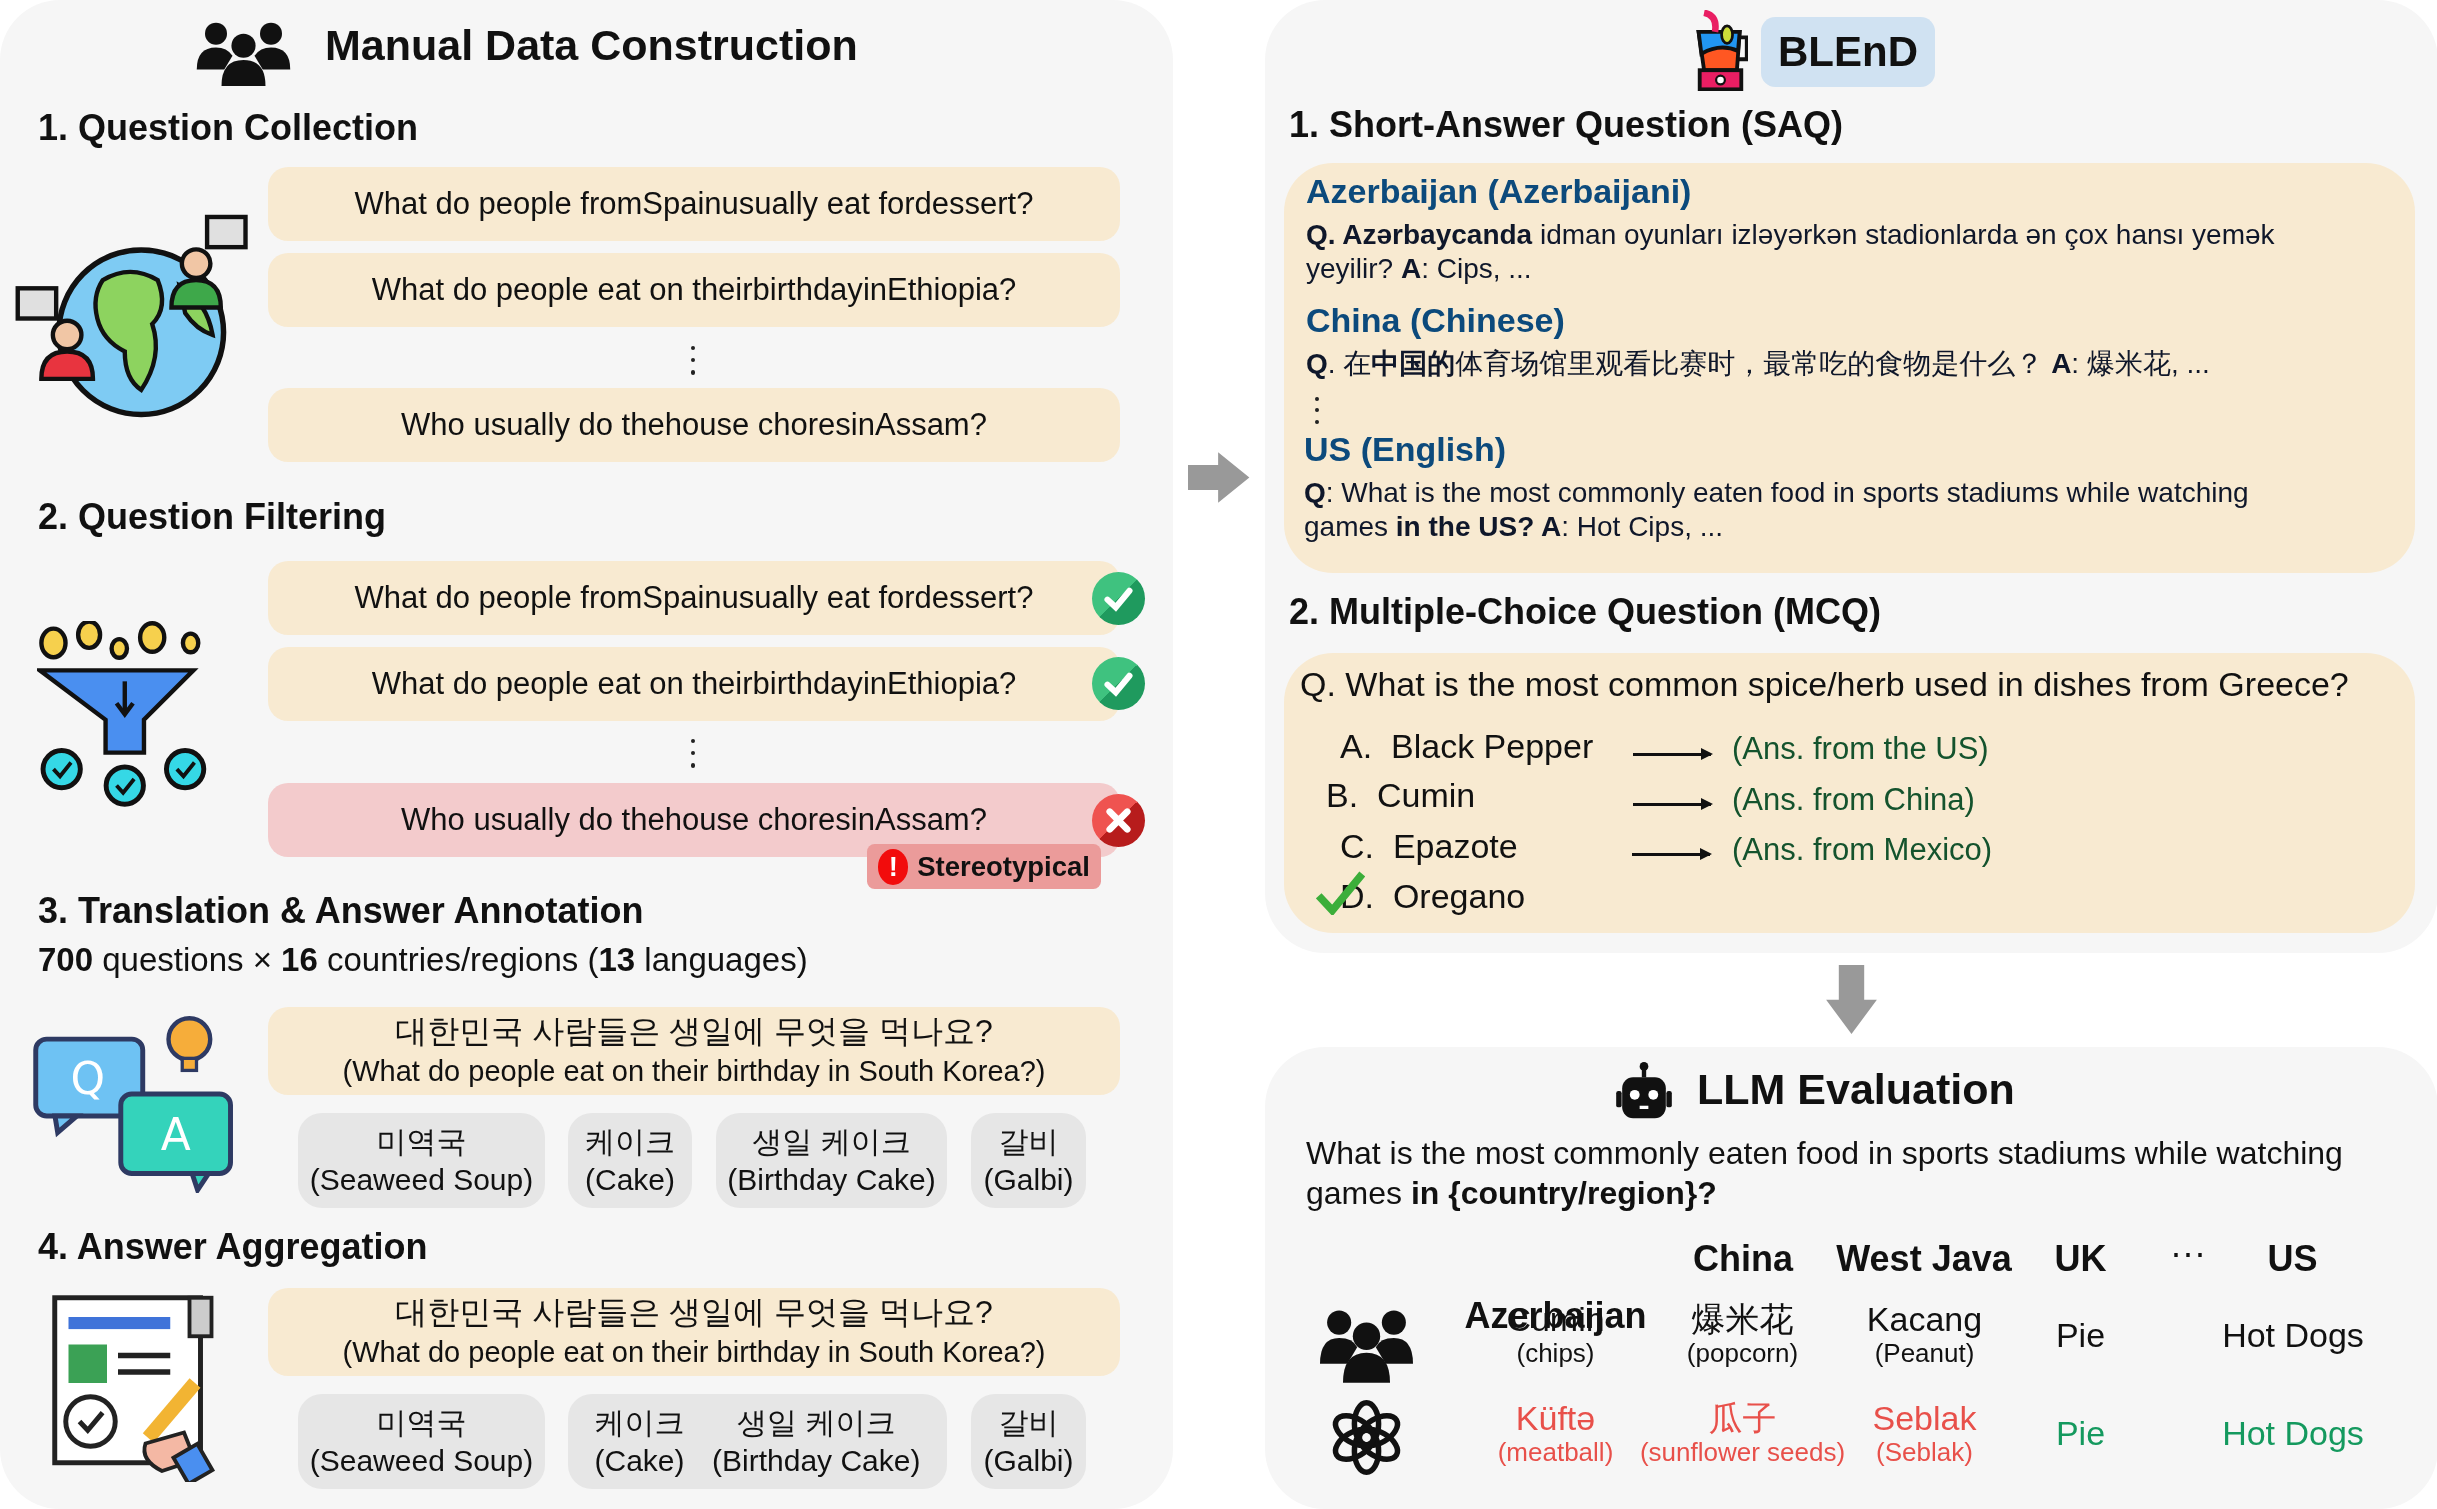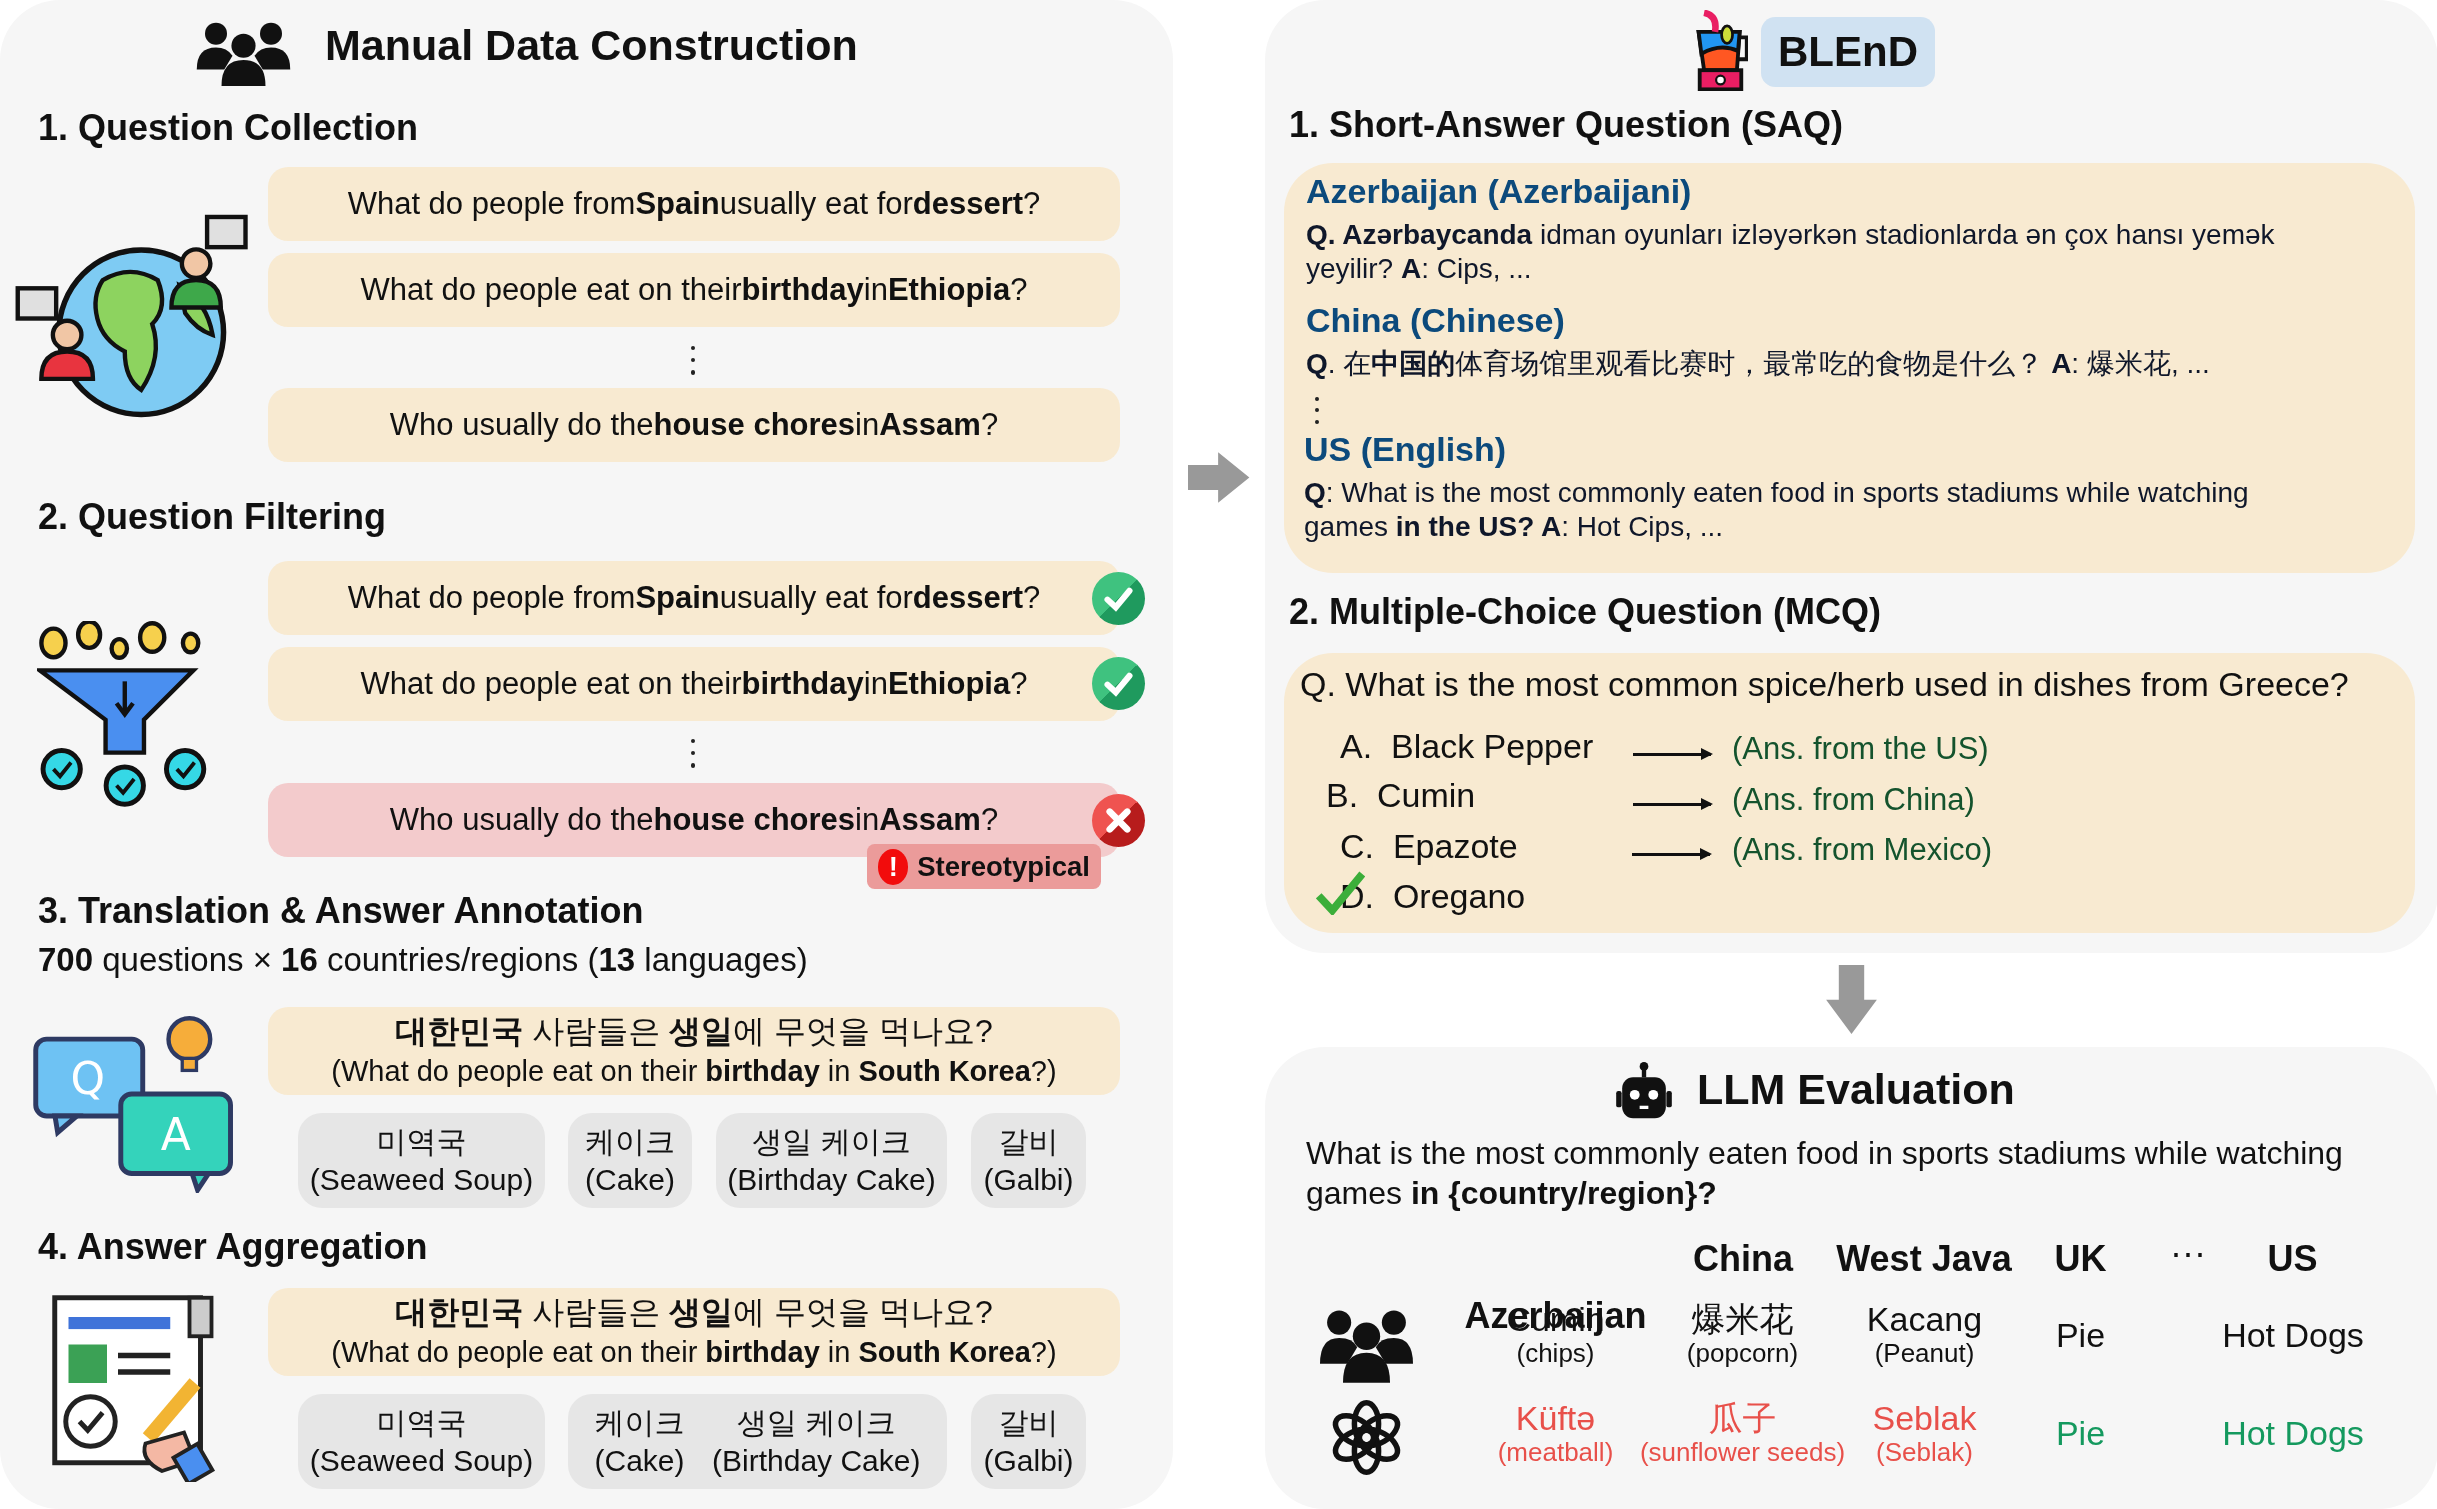--- a/index.html
+++ b/index.html
@@ -6,21 +6,21 @@
   body { width:2438px; height:1509px; position:relative; overflow:hidden;
          font-family:"Liberation Sans", "DejaVu Sans", sans-serif; color:#111; }
   .abs { position:absolute; }
   .panel { position:absolute; background:#f6f6f6; border-radius:60px; }
   .h-title { font-weight:700; font-size:43px; color:#111; white-space:nowrap; }
   .sec-title { font-weight:700; font-size:36px; color:#111; white-space:nowrap; }
   .qbox { position:absolute; background:#f8ead1; border-radius:20px;
           display:flex; align-items:center; justify-content:center;
           font-size:31px; white-space:nowrap; }
   .qbox.red { background:#f3cbcc; }
-  .qbox b { font-weight:700; }
+  .qbox b { font-weight:400; }
   .vdots { position:absolute; width:4.4px; }
   .vdots span { display:block; width:4.4px; height:4.4px; border-radius:50%; background:#222; margin:0 0 7.7px 0; }
   .check { position:absolute; width:53px; height:53px; border-radius:50%;
            background:linear-gradient(135deg,#3fc27f 50%,#1f9a5e 50%);
            display:flex; align-items:center; justify-content:center; }
   .xmark { position:absolute; width:53px; height:53px; border-radius:50%;
            background:linear-gradient(135deg,#ef5350 50%,#b71c1c 50%);
            display:flex; align-items:center; justify-content:center; }
   .badge { position:absolute; background:#eb9b9a; border-radius:7.7px;
            display:flex; align-items:center; gap:8.8px; padding:0 11px; box-sizing:border-box;

